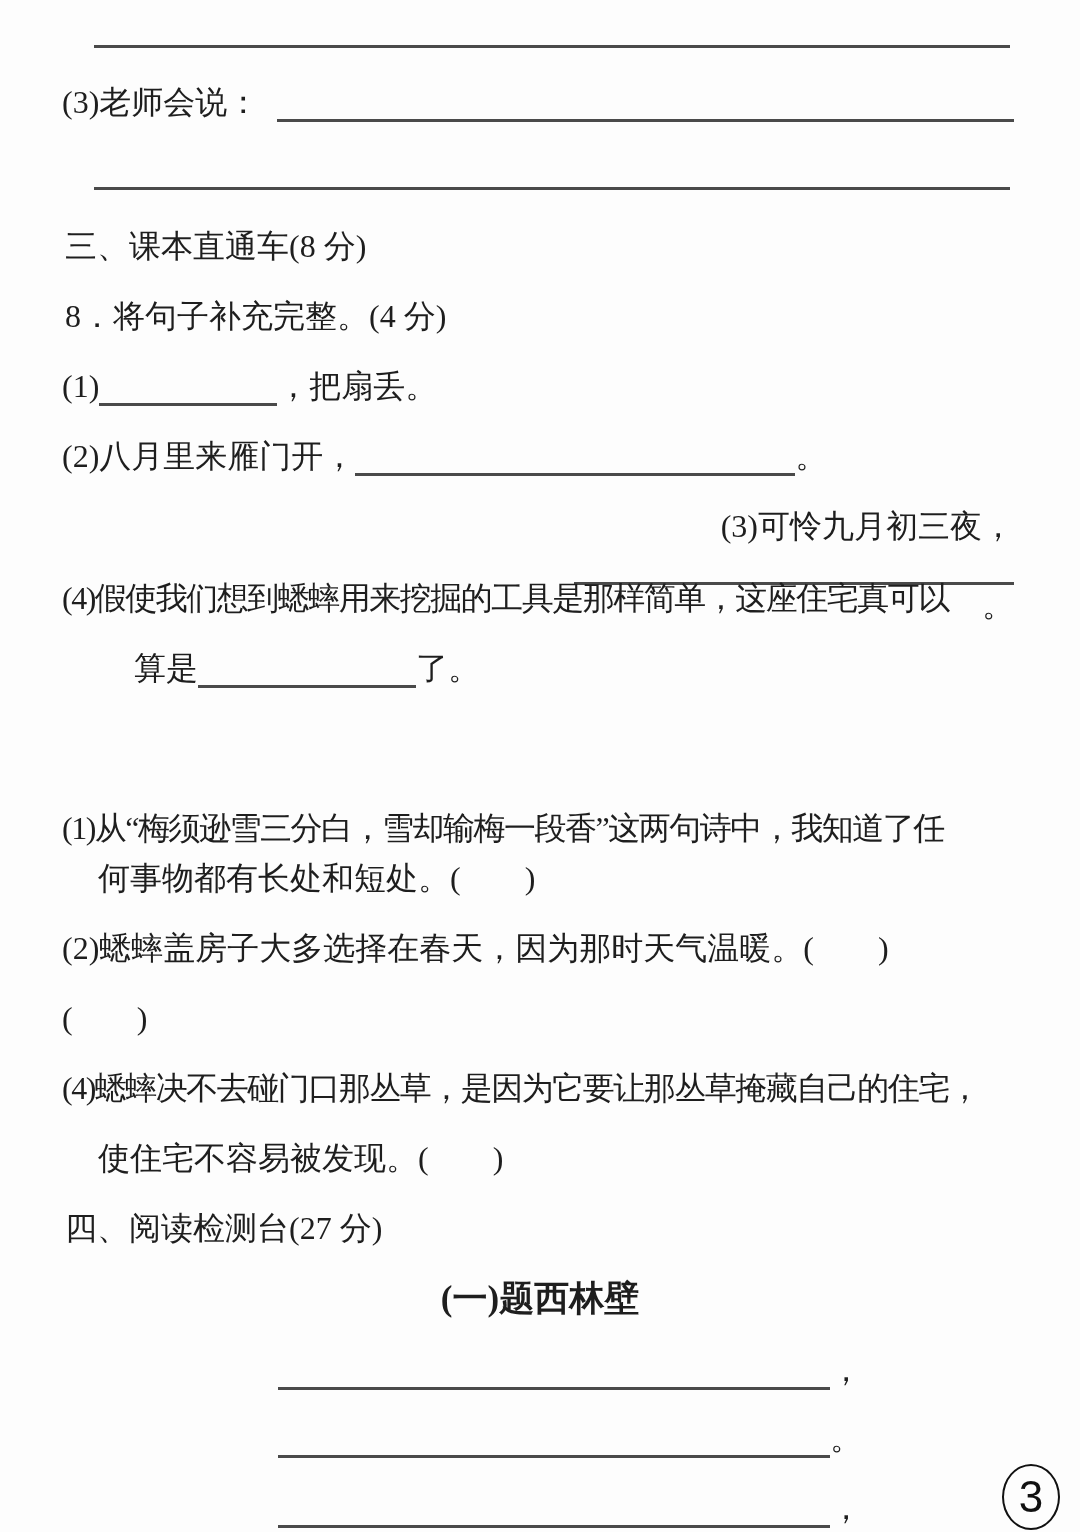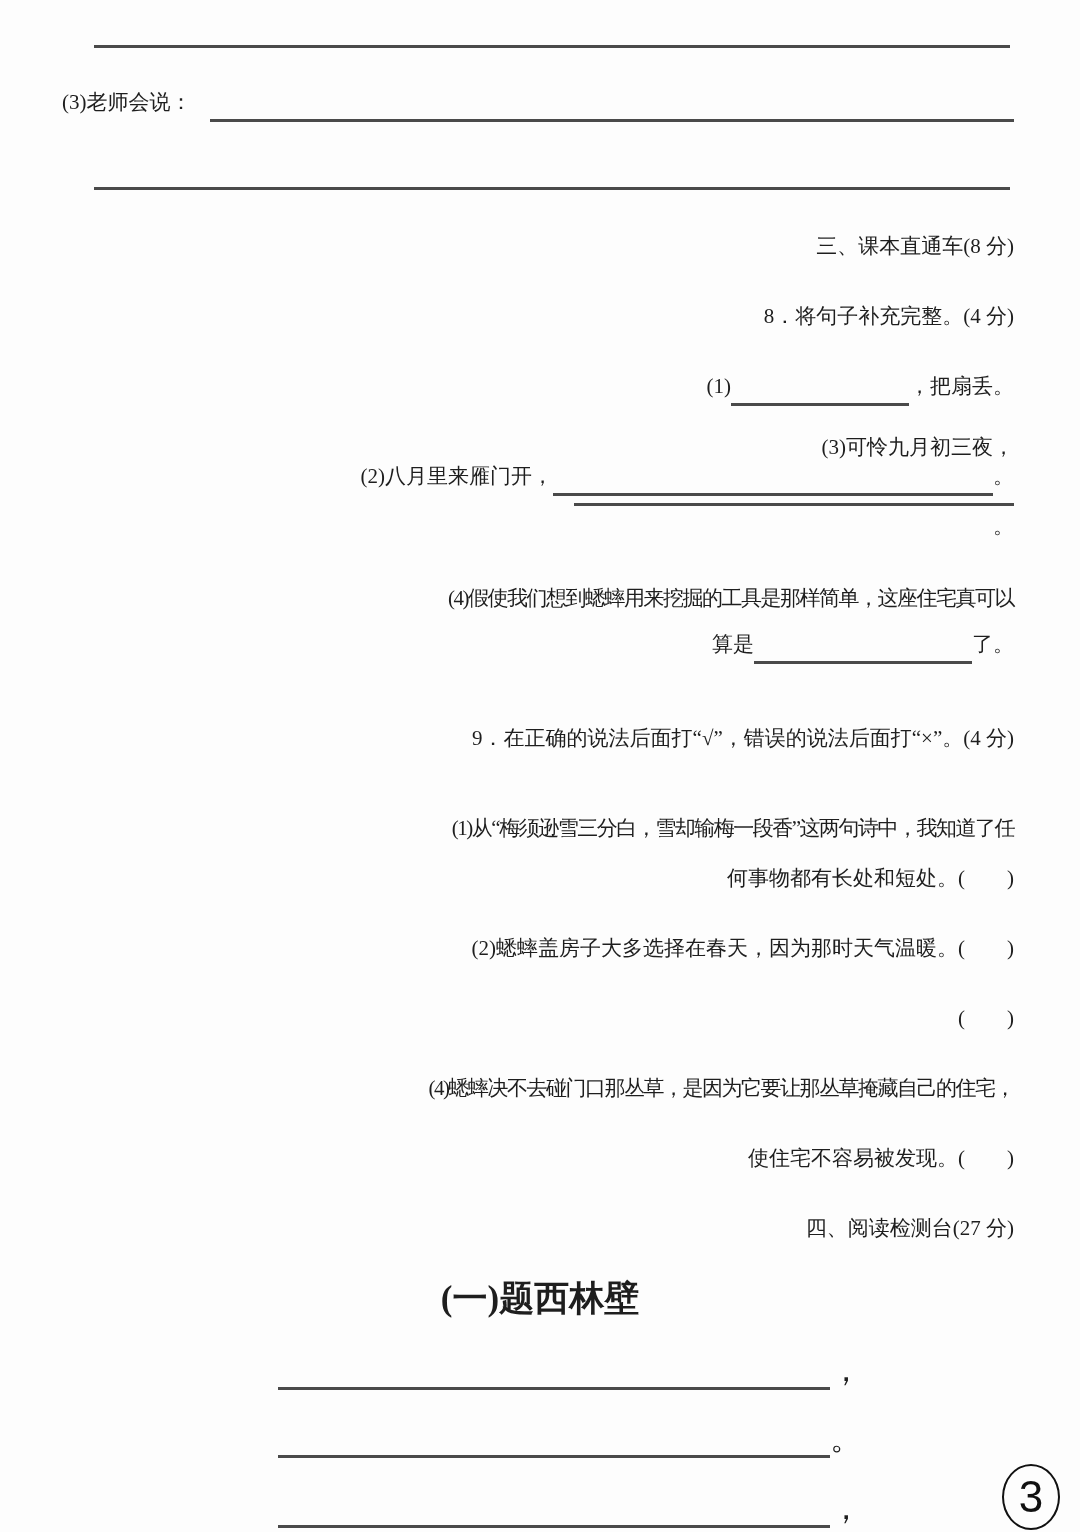--- a/index.html
+++ b/index.html
@@ -8,27 +8,26 @@
     width:1080px; height:1532px;
     margin:0 auto;
     background:#fdfdfd;
     font-family:"Liberation Serif","DejaVu Serif",serif;
     color:#1e1e1e;
     overflow:hidden;
   }
   .row {
     position:absolute;
     left:62px; right:66px;
-    font-size:21px;
+    font-size:32px;
     line-height:40px;
     height:40px;
     white-space:nowrap;
     display:flex;
     align-items:flex-end;
-    justify-content:flex-end;
   }
   .row.indent { left:98px; }
   .row.head { left:65px; }
   .tight { letter-spacing:-1.5px; }
   .blank {
     display:inline-block;
     border-bottom:3px solid #4a4a4a;
     height:36px;
     flex:0 0 auto;
   }
@@ -100,45 +99,42 @@
   <div class="row head" style="top:296px;">
     <span>8．将句子补充完整。(4 分)</span>
   </div>
 
   <div class="row" style="top:366px;">
     <span>(1)</span>
     <span class="blank" style="width:178px;"></span>
     <span>，把扇丢。</span>
   </div>
 
-  <div class="row" style="top:456px;">
+  <div class="row" style="top:436px;">
     <span>(2)八月里来雁门开，</span>
     <span class="blank" style="width:440px;"></span>
     <span>。</span>
   </div>
 
   <div class="row" style="top:506px;flex-direction:column;">
     <span>(3)可怜九月初三夜，</span>
     <span class="blank" style="width:440px;"></span>
     <span>。</span>
   </div>
 
   <div class="row tight" style="top:578px;">
     <span>(4)假使我们想到蟋蟀用来挖掘的工具是那样简单，这座住宅真可以</span>
   </div>
 
-  <div class="row indent" style="top:624px;">
+  <div class="row indent" style="top:648px;margin-left:36px;">
     <span>算是</span>
     <span class="blank" style="width:218px;"></span>
     <span>了。</span>
   </div>
 
-  <div class="row head" style="top:718px;">
-    <span>9．在正确的说法后面打“√”，错误的说法后面打“×”。(4 分)</span>
-  </div>
 
   <div class="row tight" style="top:808px;">
     <span>(1)从“梅须逊雪三分白，雪却输梅一段香”这两句诗中，我知道了任</span>
   </div>
 
   <div class="row indent" style="top:858px;">
     <span>何事物都有长处和短处。</span>
     <span>(　　)</span>
   </div>
 

